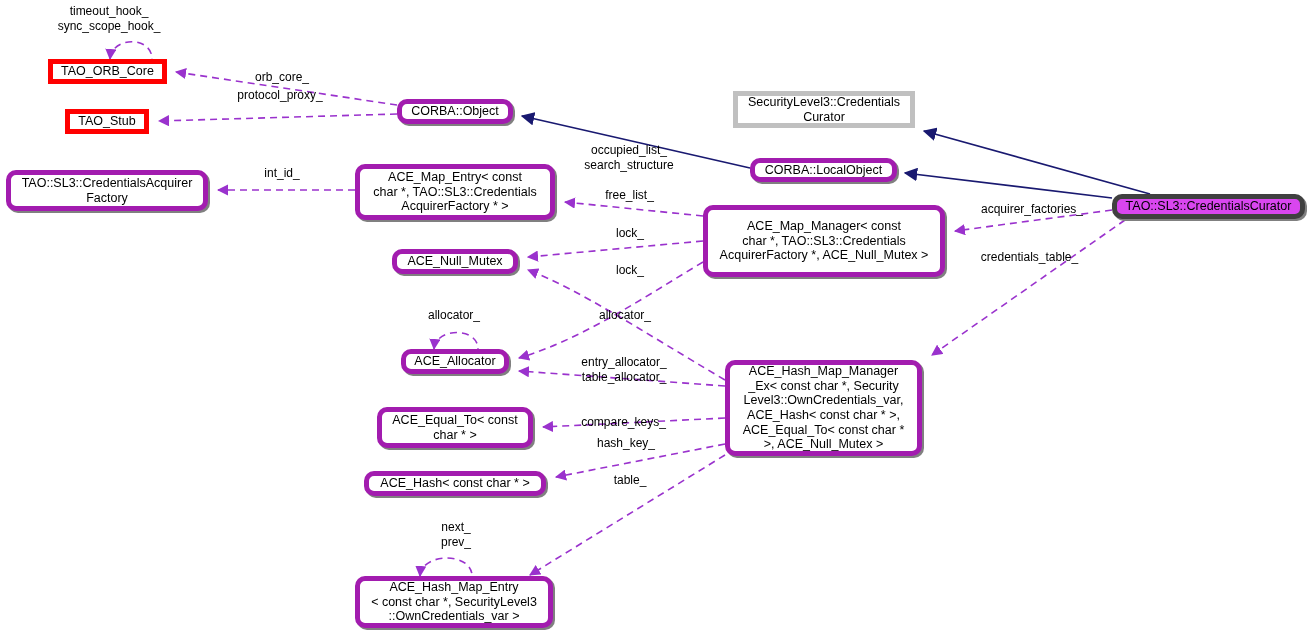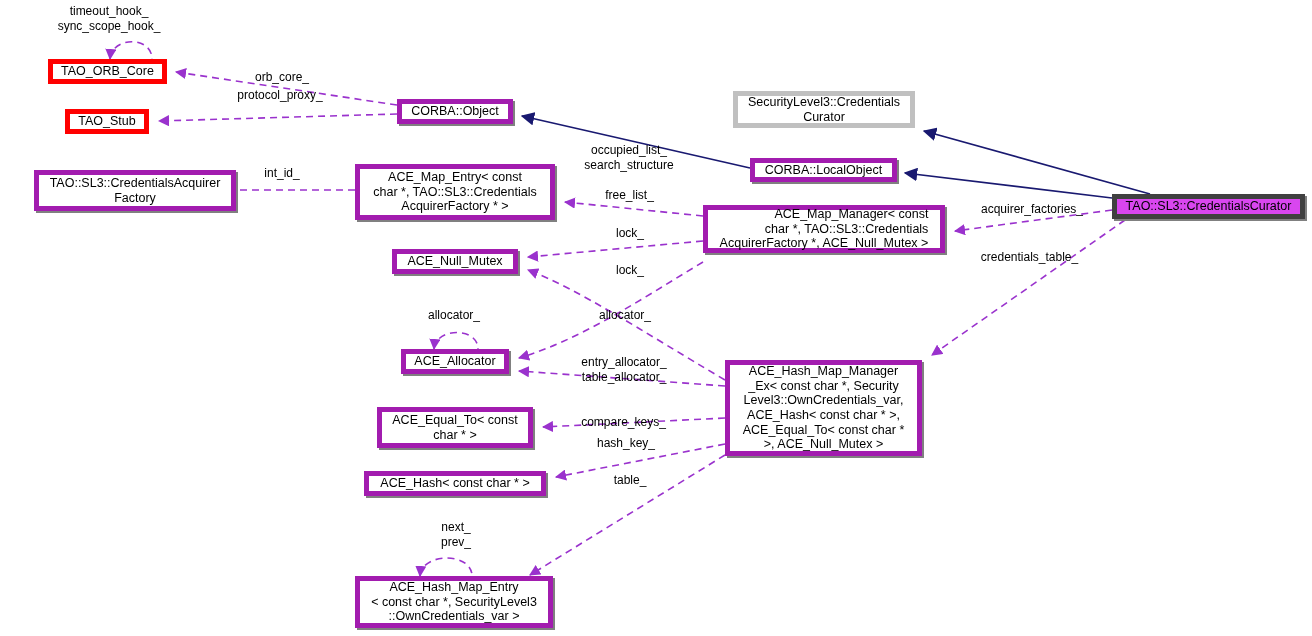--- a/index.html
+++ b/index.html
@@ -34,20 +34,21 @@
     background: #ffffff;
     border: 5px solid #a21caf;
     color: #000000;
     font-size: 12.5px;
     line-height: 14.6px;
     white-space: pre;
     z-index: 5;
   }
   .node.shadow {
     box-shadow: 2px 2px 0 0 #808080;
+    border-radius: 10px;
   }
   .node.red {
     border-color: #ff0000;
   }
   .node.graybox {
     border-color: #c0c0c0;
   }
   .node.highlight {
     background: #d946ef;
     border-color: #404040;
@@ -160,21 +161,21 @@
   </svg>
 
   <div class="node red" style="left:48px;top:59px;width:119px;height:25px;">
     <span class="nlabel">TAO_ORB_Core</span>
   </div>
 
   <div class="node red" style="left:65px;top:109px;width:84px;height:25px;">
     <span class="nlabel">TAO_Stub</span>
   </div>
 
-  <div class="node shadow" style="left:6px;top:170px;width:202px;height:41px;margin-left:28px;">
+  <div class="node shadow" style="left:6px;top:170px;width:202px;height:41px;">
     <span class="nlabel">TAO::SL3::CredentialsAcquirer
 Factory</span>
   </div>
 
   <div class="node shadow" style="left:397px;top:99px;width:116px;height:25px;">
     <span class="nlabel">CORBA::Object</span>
   </div>
 
   <div class="node shadow" style="left:355px;top:164px;width:200px;height:56px;align-items:center;">
     <span class="nlabel">ACE_Map_Entry&lt; const
@@ -207,21 +208,21 @@
 
   <div class="node graybox" style="left:733px;top:91px;width:182px;height:37px;">
     <span class="nlabel">SecurityLevel3::Credentials
 Curator</span>
   </div>
 
   <div class="node shadow" style="left:750px;top:158px;width:147px;height:24px;">
     <span class="nlabel">CORBA::LocalObject</span>
   </div>
 
-  <div class="node shadow" style="left:703px;top:205px;width:242px;height:48px;text-align:right;">
+  <div class="node shadow" style="left:703px;top:205px;width:242px;height:72px;">
     <span class="nlabel">ACE_Map_Manager&lt; const
 char *, TAO::SL3::Credentials
 AcquirerFactory *, ACE_Null_Mutex &gt;</span>
   </div>
 
   <div class="node shadow" style="left:725px;top:360px;width:197px;height:96px;">
     <span class="nlabel">ACE_Hash_Map_Manager
 _Ex&lt; const char *, Security
 Level3::OwnCredentials_var,
 ACE_Hash&lt; const char * &gt;,

